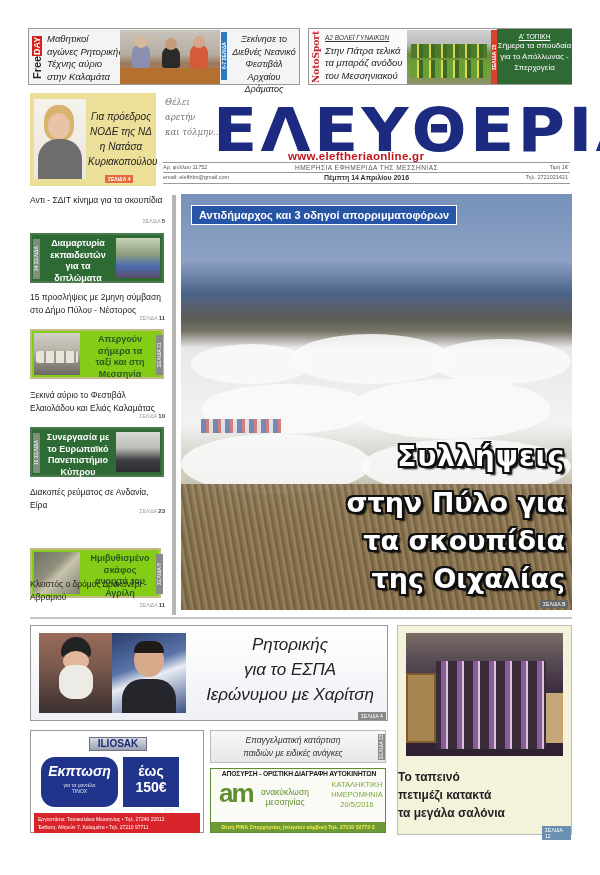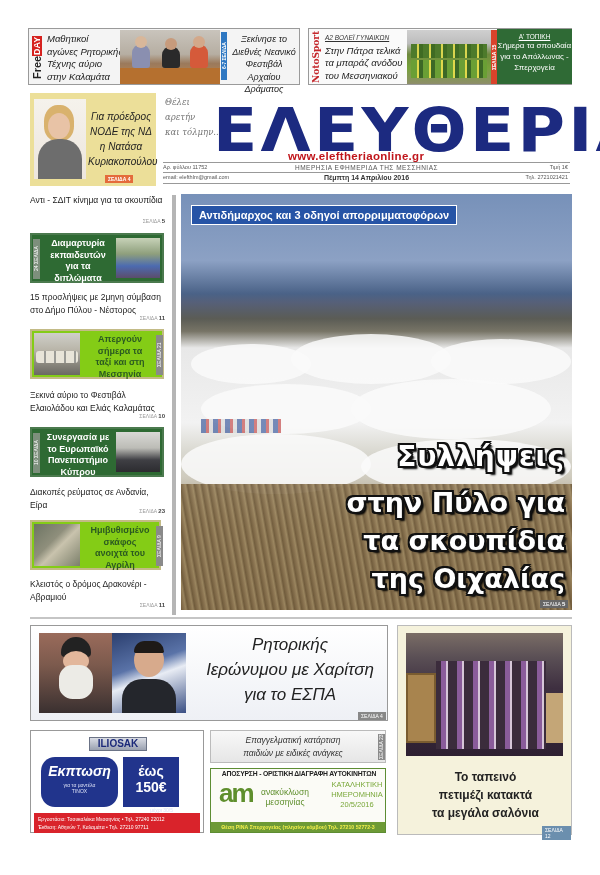--- a/index.html
+++ b/index.html
@@ -190,21 +190,21 @@
     <div>Κύπρου</div>
   </div>
   <div class="photo" style="left:84px; top:3px; width:44px; height:40px; background: linear-gradient(180deg,#d9d9d6 0%,#bcbcb6 40%,#3f3f44 70%,#2c2c30 100%);"></div>
 </div>
 
 <div class="left-item" style="top:486px;">
   <div>Διακοπές ρεύματος σε Ανδανία, Είρα</div>
 </div>
 <div class="page-ref" style="left:120px; top:508px; width:45px;"><span>ΣΕΛΙΔΑ</span> <b>23</b></div>
 
-<div class="yellow-box" style="left:30px; top:520px; width:131px; height:50px;">
+<div class="yellow-box" style="left:30px; top:548px; width:131px; height:50px;">
   <div class="photo" style="left:2px; top:2px; width:46px; height:42px; background: linear-gradient(135deg,#6d7463 0%,#8f8f7c 40%,#c9c3ad 55%,#7b7f6a 100%);"></div>
   <div class="box-text" style="left:52px; top:3px; width:72px; color:#2b5a21;">
     <div>Ημιβυθισμένο</div>
     <div>σκάφος</div>
     <div>ανοιχτά του</div>
     <div>Αγρίλη</div>
   </div>
   <div class="side-tab" style="left:124px; top:4px; height:40px;">ΣΕΛΙΔΑ 9</div>
 </div>
 
@@ -241,31 +241,31 @@
   </div>
   <div class="photo" style="left:81px; top:7px; width:74px; height:80px; background: linear-gradient(160deg,#2b3f6f 0%,#5a73a8 40%,#e8ecf4 55%,#3a4f84 100%);">
     <div style="position:absolute; left:22px; top:10px; width:30px; height:34px; border-radius:50%; background:#d7aa8c;"></div>
     <div style="position:absolute; left:22px; top:8px; width:30px; height:12px; border-radius:15px 15px 2px 2px; background:#1e1a18;"></div>
     <div style="position:absolute; left:10px; top:46px; width:54px; height:34px; border-radius:20px 20px 0 0; background:#24262c;"></div>
   </div>
   <div class="page-tag-dark" style="left:327px; top:86px; background:#888;">ΣΕΛΙΔΑ 4</div>
 </div>
 <div class="espa-title">
   <div>Ρητορικής</div>
+  <div>για το ΕΣΠΑ</div>
   <div>Ιερώνυμου με Χαρίτση</div>
-  <div>για το ΕΣΠΑ</div>
 </div>
 
 <div style="position:absolute; left:397px; top:625px; width:175px; height:210px; border:1px solid #bbb; background:#f5f2dc;">
   <div class="photo" style="left:8px; top:7px; width:157px; height:123px; background: linear-gradient(180deg,#7a6d66 0%,#5a4f55 20%,#3e2f40 45%,#2e2032 100%);">
     <div style="position:absolute; left:30px; top:28px; width:110px; height:88px; background: repeating-linear-gradient(90deg,#3b2c3c 0 5px,#8a5c9a 5px 10px,#d6c6d8 10px 12px,#3b2c3c 12px 16px);"></div>
     <div style="position:absolute; left:0; top:40px; width:30px; height:70px; background:#a8844e; border:2px solid #7a5c30;"></div>
     <div style="position:absolute; left:140px; top:60px; width:17px; height:50px; background:#c4a677;"></div>
   </div>
-  <div style="position:absolute; left:0; top:142px; width:175px; text-align:center; font-weight:bold; font-size:12px; line-height:18px; color:#222;">
+  <div style="position:absolute; left:0; top:142px; width:175px; text-align:left; font-weight:bold; font-size:12px; line-height:18px; color:#222;">
     <div>Το ταπεινό</div>
     <div>πετιμέζι κατακτά</div>
     <div>τα μεγάλα σαλόνια</div>
   </div>
   <div class="page-tag-dark" style="left:144px; top:200px; background:#6b8fae;">ΣΕΛΙΔΑ 12</div>
 </div>
 
 <div style="position:absolute; left:30px; top:730px; width:174px; height:103px; border:1px solid #999; background:#fff;">
   <div style="position:absolute; left:58px; top:6px; width:58px; height:14px; background: linear-gradient(180deg,#d9dce4,#9aa1b0); border:1px solid #6b7386; color:#1c2a7a; font-weight:bold; font-size:10px; text-align:center; line-height:12px;">ILIOSAK</div>
   <div class="ad-blue" style="left:10px; top:26px; width:77px; height:50px;border-radius:14px;">

